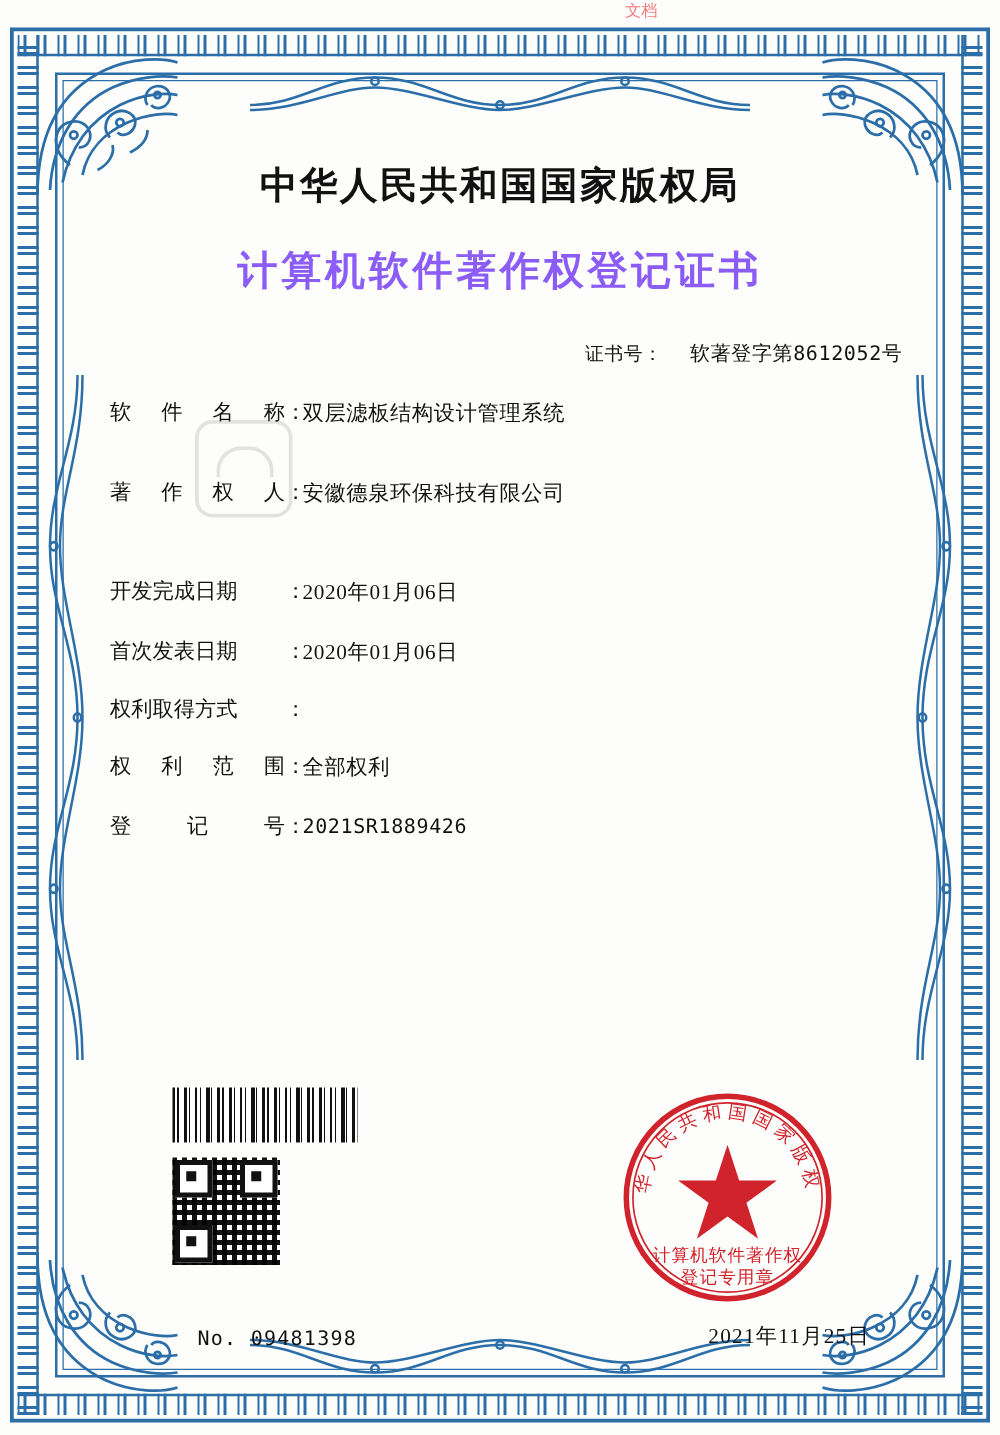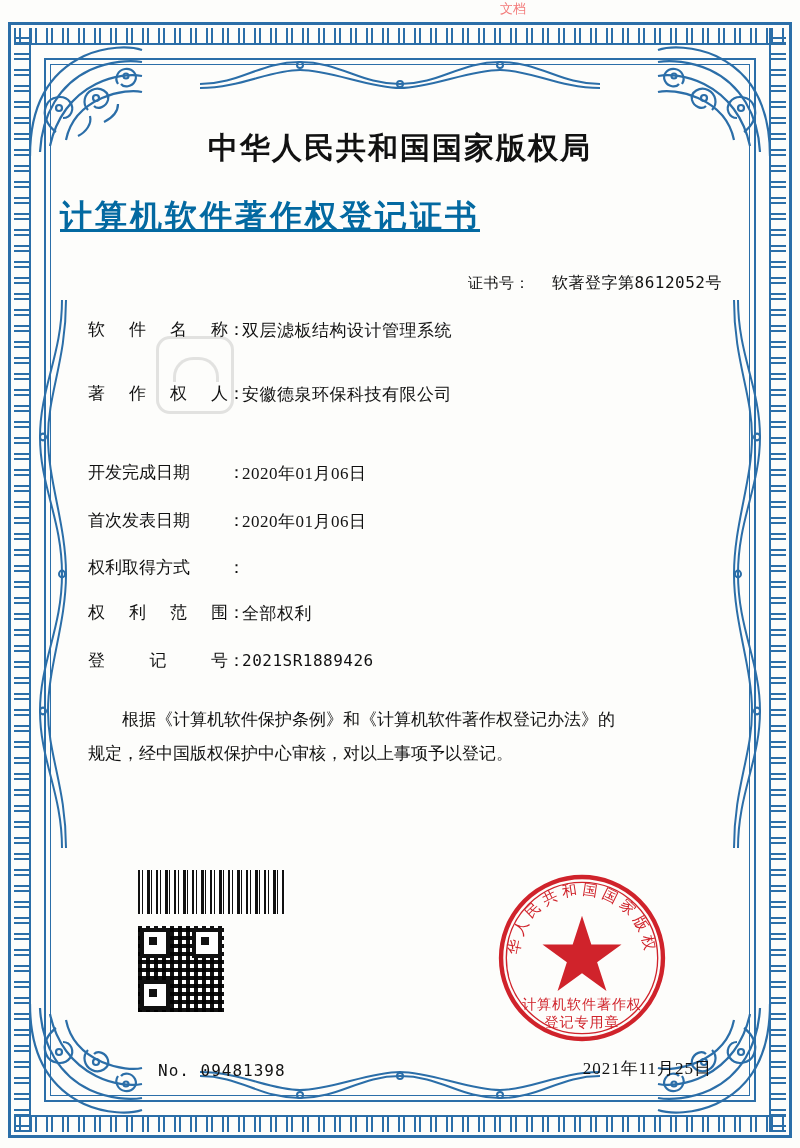--- a/index.html
+++ b/index.html
@@ -115,27 +115,27 @@
   .title-1 {
     text-align: center;
     font-size: 30px;
     font-weight: bold;
     letter-spacing: 2px;
     color: #111;
     margin-top: 28px;
     font-family: "DejaVu Serif", "Liberation Serif", serif;
   }
   .title-2 {
+    text-align: center;
     font-size: 32px;
     font-weight: bold;
     letter-spacing: 3px;
-    color: #0369a1;
+    color: #8b5cf6;
     margin-top: 26px;
     font-family: "DejaVu Serif", "Liberation Serif", serif;
-    text-decoration: underline;
   }
   .cert-no {
     text-align: right;
     font-size: 15px;
     color: #111;
     margin-top: 34px;
     padding-right: 18px;
     letter-spacing: 0.5px;
   }
   .cert-no .label { margin-right: 22px; }
@@ -233,21 +233,21 @@
     left: 78px;
     bottom: 8px;
     font-family: "DejaVu Sans Mono", monospace;
     font-size: 16px;
     color: #111;
     letter-spacing: 1px;
     margin-left: 20px;
   }
   .issue-date {
     position: absolute;
-    right: 28px;
+    right: 44px;
     bottom: 8px;
     font-size: 17px;
     color: #111;
     letter-spacing: 1px;
   }
 
   
   .seal {
     position: absolute;
     right: 70px;
@@ -473,24 +473,20 @@
           <span>登</span>
             <span>记</span>
             <span>号</span>
         </div>
         <div class="field-colon">：</div>
         <div class="field-value mono">2021SR1889426</div>
       </div>
 
     </div>
 
-    <div class="paragraph">
-      <span class="indent"></span><span>根据《计算机软件保护条例》和《计算机软件著作权登记办法》的</span><br>
-      <span>规定，经中国版权保护中心审核，对以上事项予以登记。</span>
-    </div>
 
     <div class="bottom">
 
       <div class="barcode"></div>
 
       <div class="qrcode">
         <div class="qr-eye tl"></div>
         <div class="qr-eye tr"></div>
         <div class="qr-eye bl"></div>
       </div>

